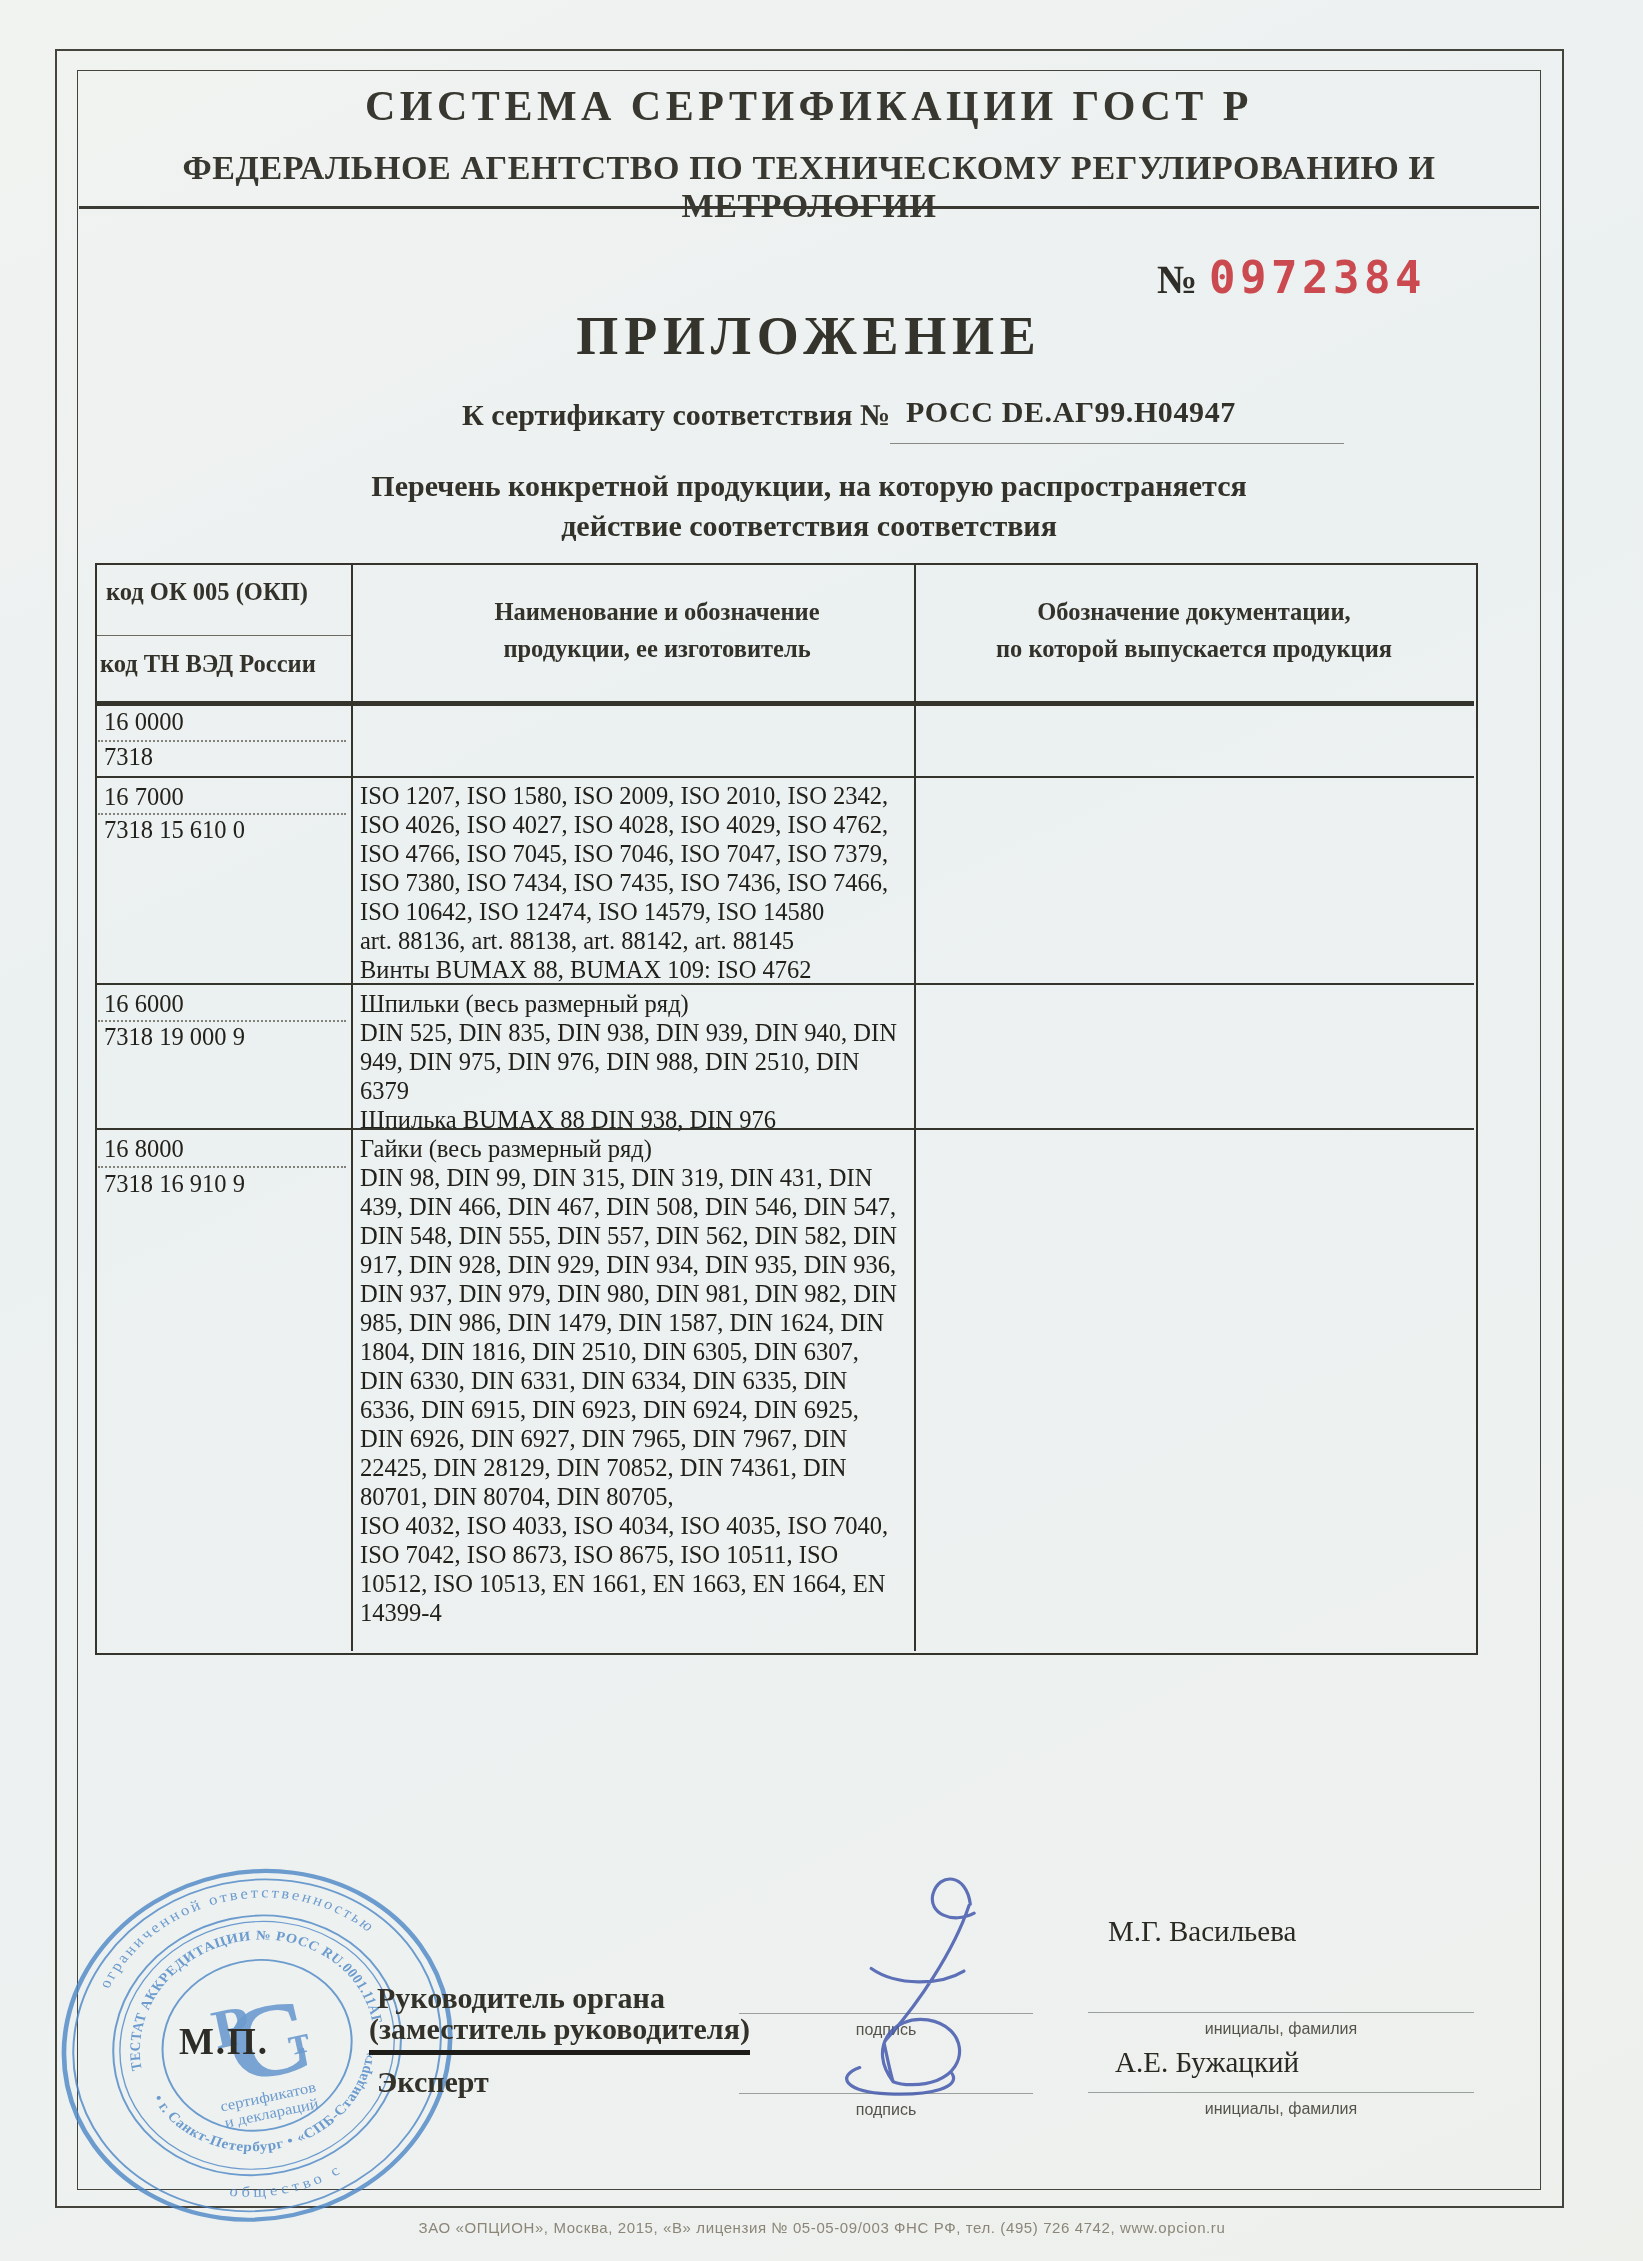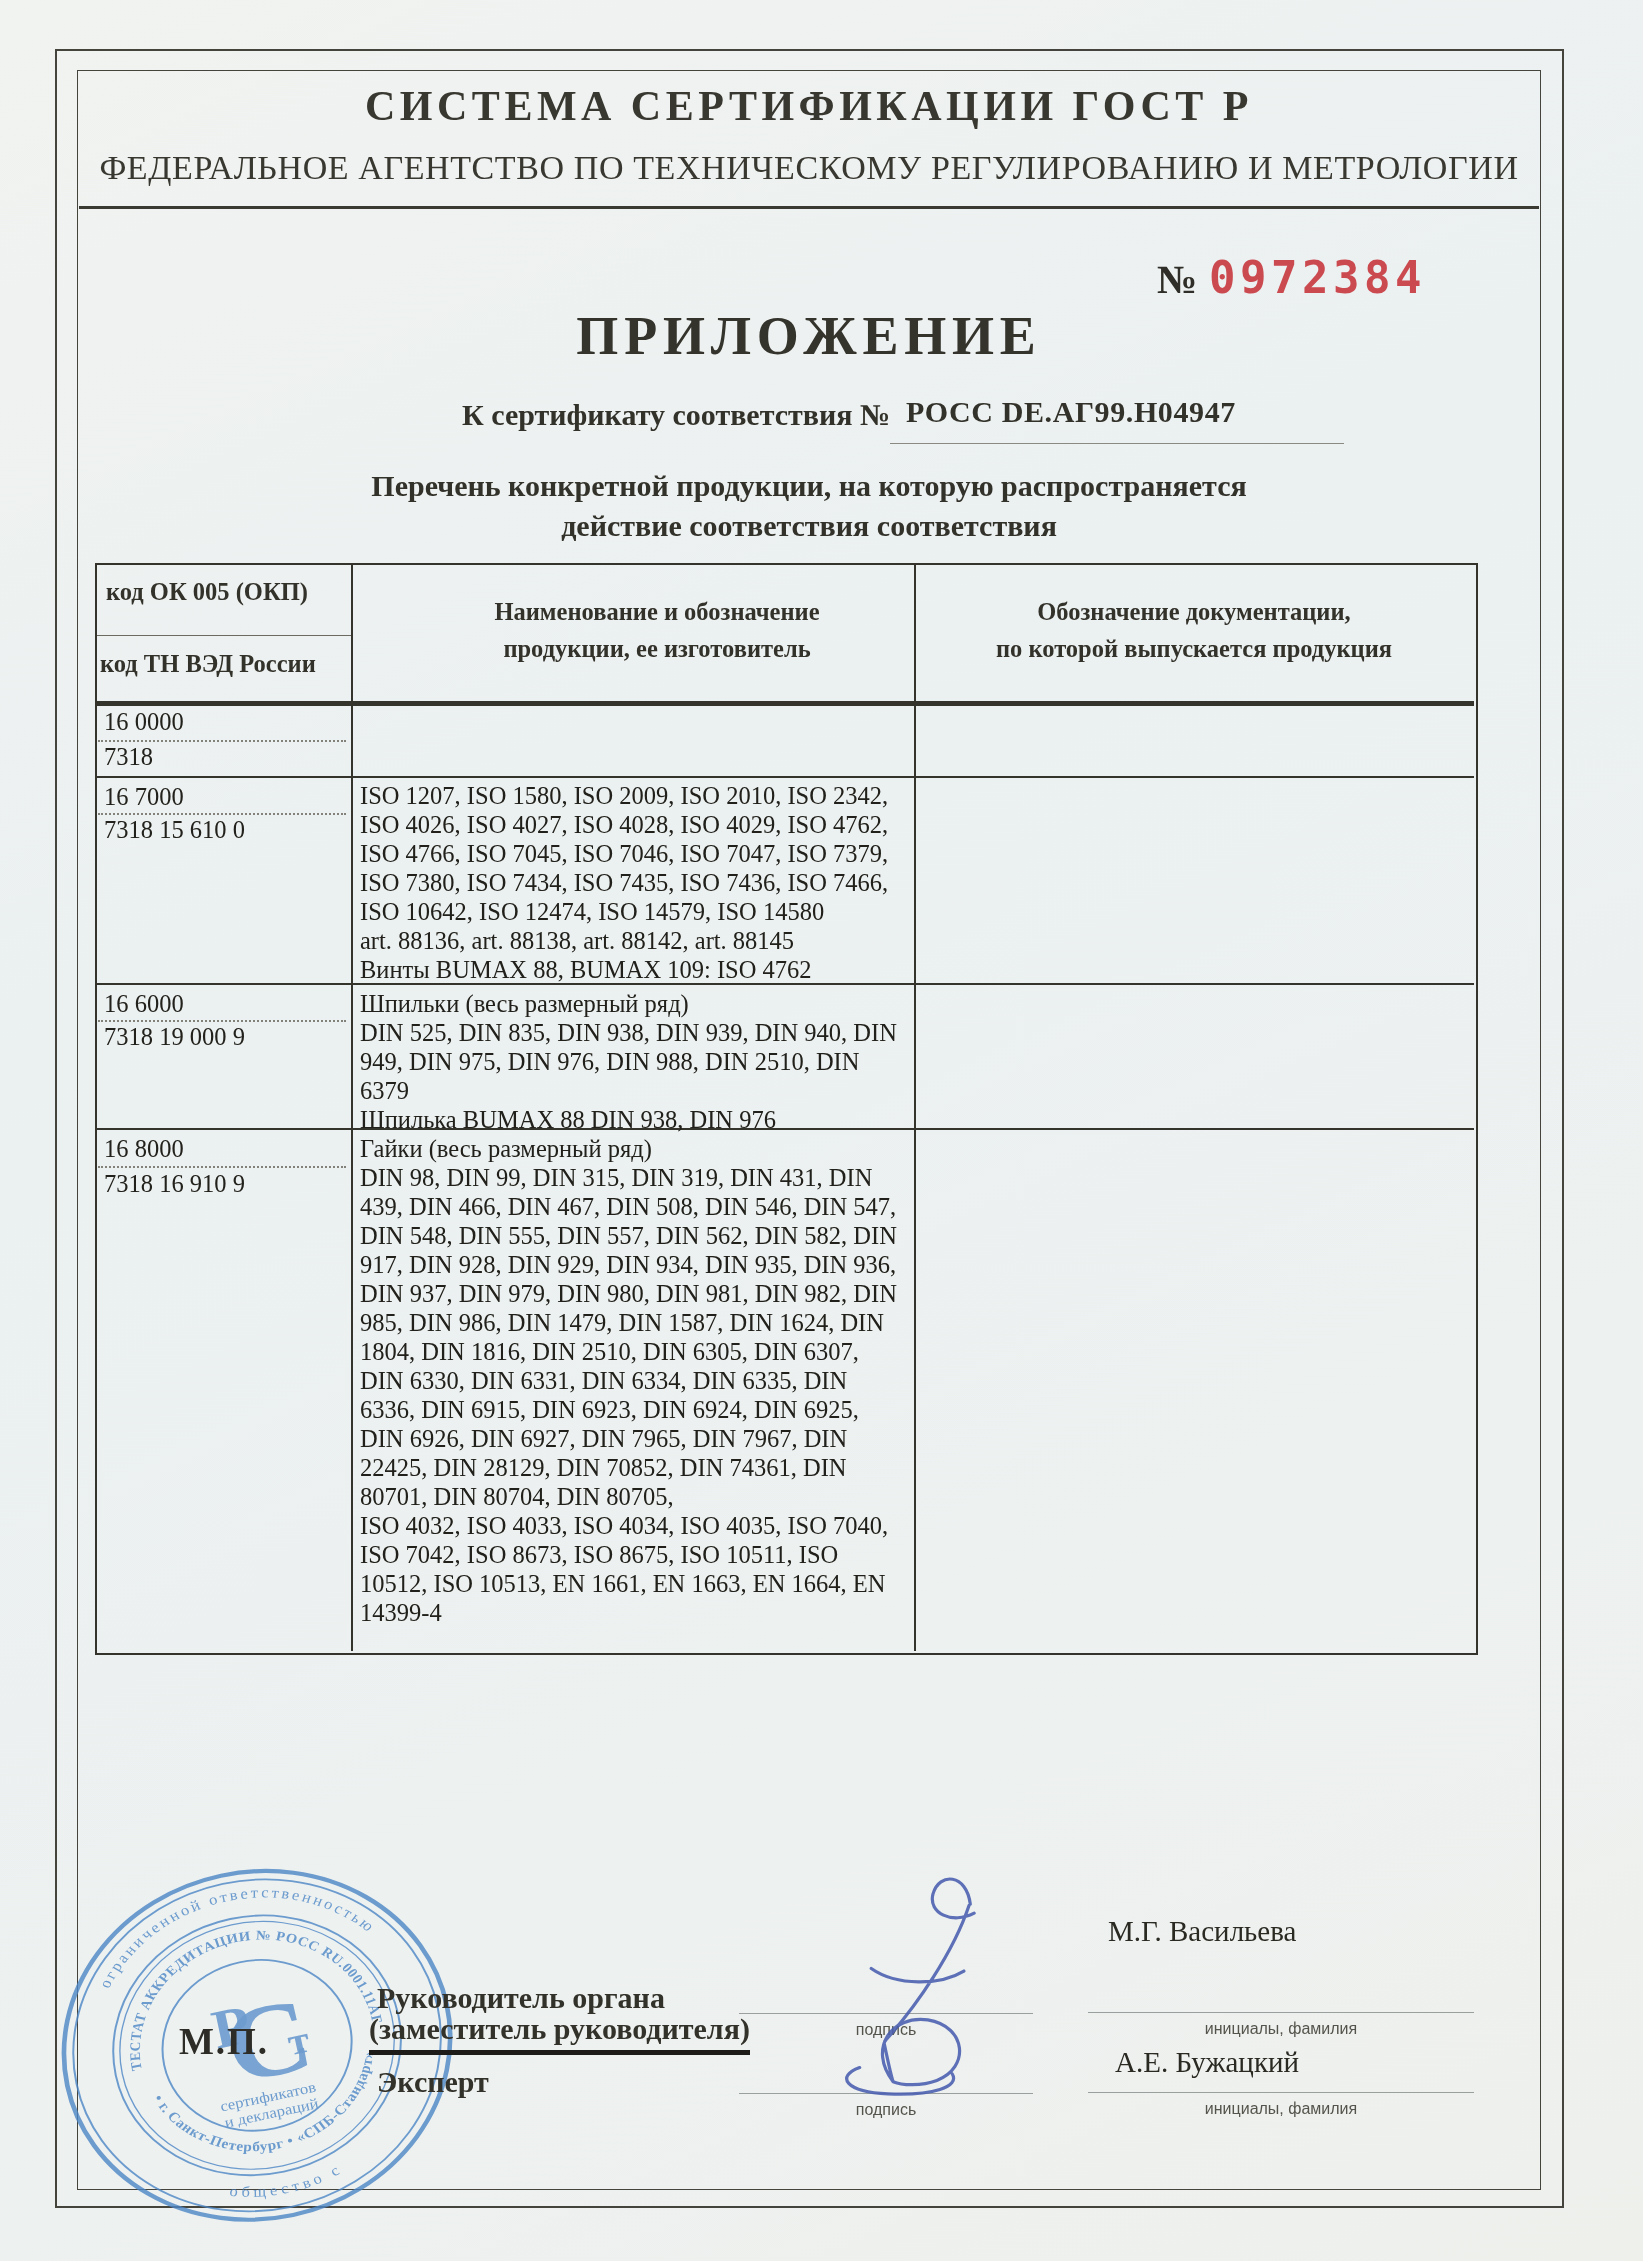--- a/index.html
+++ b/index.html
@@ -12,21 +12,21 @@
     color:#2e2d26;
     overflow:hidden;
   }
   .abs{position:absolute;}
   
   .frame-outer{left:55px;top:49px;width:1505px;height:2155px;border:2.6px solid #45443c;}
   .frame-inner{left:77px;top:70px;width:1462px;height:2118px;border:1.9px solid #45443c;}
   .header-sep{left:79px;top:206px;width:1460px;height:0;border-top:3.9px solid #3b3a32;}
 
   .title1{left:79px;top:82px;width:1460px;text-align:center;font-size:42px;font-weight:bold;letter-spacing:4.5px;color:#393830;}
-  .title2{left:79px;top:149px;width:1460px;text-align:center;font-size:34px;font-weight:normal;letter-spacing:0.6px;color:#393830;}
+  .title2{left:79px;top:149px;width:1460px;text-align:center;font-size:34px;font-weight:bold;letter-spacing:0.6px;color:#393830;}
 
   .form-no-label{left:1157px;top:256px;font-size:40px;font-weight:bold;color:#2f2e28;}
   .form-no-digits{left:1209px;top:252px;font-family:"DejaVu Sans Mono",monospace;font-size:44px;font-weight:bold;letter-spacing:4.5px;color:#cb4a50;}
 
   .appendix{left:79px;top:305px;width:1460px;text-align:center;font-size:54px;font-weight:bold;letter-spacing:5.8px;color:#35342c;}
 
   .certline{left:462px;top:398px;font-size:30px;font-weight:bold;color:#33322a;}
   .certnum{left:906px;top:395px;font-size:30px;font-weight:bold;letter-spacing:0.6px;color:#33322a;}
   .certnum-line{left:890px;top:443px;width:454px;border-top:1.9px solid #8a8a82;}
 
@@ -223,14 +223,15 @@
     <g fill="none" stroke="#4a5fb0" stroke-width="5" stroke-linecap="round" opacity="0.88">
       <path d="M 358 78 C 352 30, 310 28, 300 62 C 292 92, 330 110, 364 92
            M 356 80 C 332 152, 276 234, 226 290
            M 204 178 C 244 206, 312 204, 348 182"></path>
       <path d="M 224 294 C 230 322, 234 342, 238 354
            M 238 354 C 198 302, 236 250, 292 258 C 352 268, 358 332, 306 352 C 282 361, 252 360, 238 354
            M 186 332 C 148 346, 164 370, 230 373 C 300 376, 342 362, 330 342"></path>
     </g>
   </svg>
 
+  <div class="abs footer">ЗАО «ОПЦИОН», Москва, 2015, «В»    лицензия № 05-05-09/003 ФНС РФ, тел. (495) 726 4742, www.opcion.ru</div>
 </div>
 
 
 </body></html>

